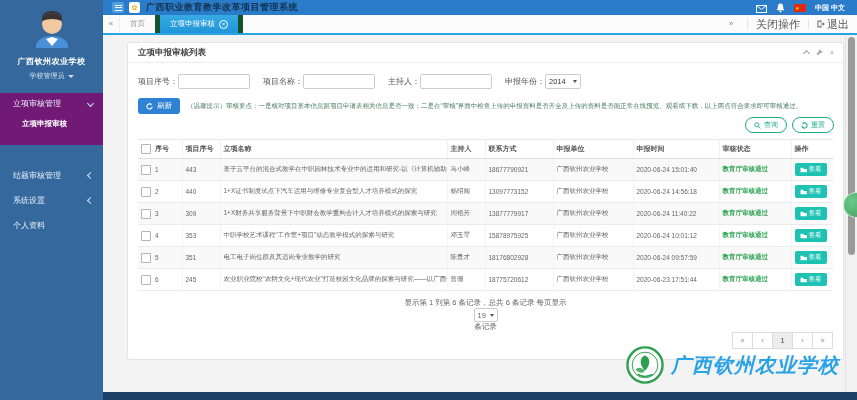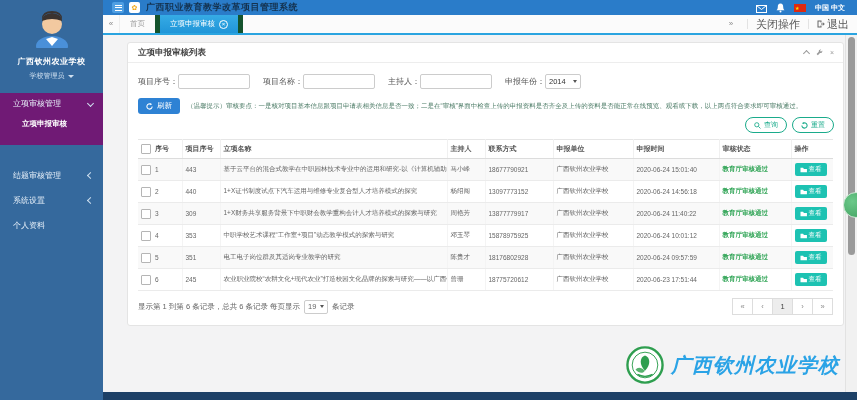--- a/index.html
+++ b/index.html
@@ -67,21 +67,21 @@
   .table-wrap{margin:6px 10px 0 10px;}
   table.grid{width:100%;border-collapse:collapse;table-layout:fixed;}
   table.grid th{font-size:7px;color:#555;font-weight:bold;text-align:left;padding:4px 3px;border-bottom:1px solid #dcdcdc;border-top:1px solid #e6e6e6;border-right:1px solid #f0f0f0;white-space:nowrap;overflow:hidden;}
   table.grid td{font-size:6.5px;color:#666;padding:4px 3px;border-bottom:1px solid #ebebeb;border-right:1px solid #f4f4f4;white-space:nowrap;overflow:hidden;}
   table.grid th:last-child,table.grid td:last-child{border-right:none;}
   table.grid tbody tr:nth-child(odd){background:#f9f9f9;}
   .cb{display:inline-block;width:8px;height:8px;border:1px solid #b5b5b5;border-radius:1px;background:#fff;vertical-align:middle;margin-right:4px;cursor:pointer;}
   .status{color:#2fa455;font-weight:bold;}
   .btn-view{display:inline-flex;align-items:center;gap:2px;background:#1dc2b2;color:#fff;border:none;border-radius:2px;font-size:6.5px;padding:2px 5px;cursor:pointer;}
 
-  .table-footer{display:flex;align-items:center;margin:7px 10px 0 10px;font-size:7.5px;color:#666;padding-bottom:10px;}
+  .table-footer{display:flex;align-items:center;margin:7px 10px 0 10px;font-size:7.5px;color:#666;padding-bottom:10px;flex-direction:column;}
   .psize{display:inline-flex;align-items:center;justify-content:space-between;width:24px;height:14px;border:1px solid #ccc;border-radius:2px;margin:0 4px;padding:0 3px;box-sizing:border-box;cursor:pointer;background:#fff;}
   .psize .caret{width:0;height:0;border-left:2.5px solid transparent;border-right:2.5px solid transparent;border-top:3px solid #555;}
   .pagination{margin-left:auto;display:flex;}
   .page-btn{min-width:15px;height:15px;line-height:15px;text-align:center;border:1px solid #ddd;margin-left:-1px;font-size:7.5px;color:#8a8a8a;cursor:pointer;background:#fff;padding:0 2px;}
   .page-btn.active{background:#ededed;color:#444;}
 
   
   .watermark{position:absolute;right:18px;bottom:16px;display:flex;align-items:center;gap:7px;}
   .wm-text{font-size:20px;font-weight:900;font-style:italic;color:#2aa3e6;letter-spacing:1px;}
 

